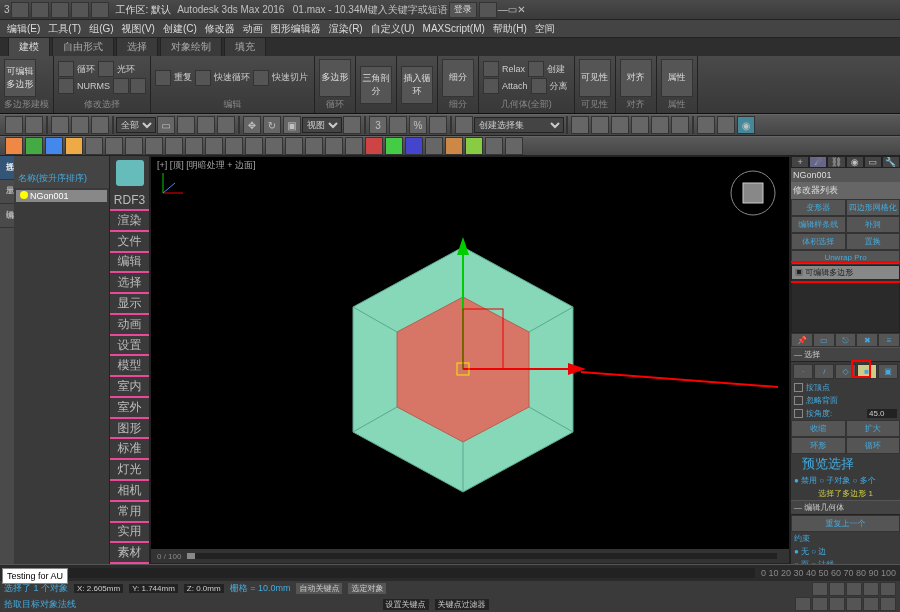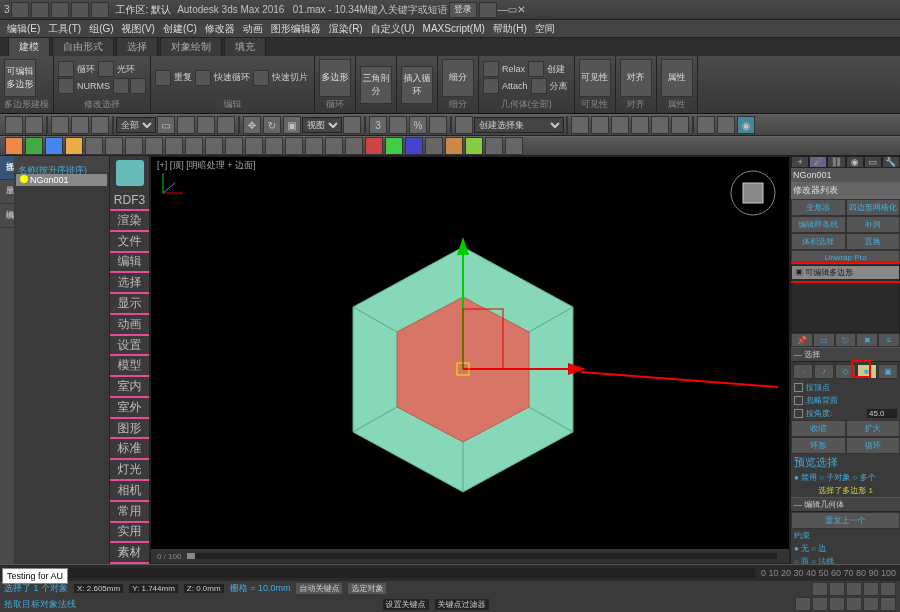--- a/index.html
+++ b/index.html
@@ -20,21 +20,21 @@
 .rgroup .gbig{width:32px;height:38px;background:#555;border:1px solid #333;font-size:9px;display:flex;flex-direction:column;align-items:center;justify-content:center;color:#ddd;text-align:center}
 .rgroup .gtxt{font-size:9px;color:#ccc;padding:0 2px}
 .toolbar{height:22px;background:linear-gradient(#5a5a5a,#454545);display:flex;align-items:center;padding:0 4px;border-top:1px solid #666;border-bottom:1px solid #222}
 .toolbar .tbtn{width:18px;height:18px;background:#666;margin:0 1px;border:1px solid #333;display:flex;align-items:center;justify-content:center;font-size:10px}
 .toolbar .tsep{width:2px;height:18px;background:#333;margin:0 2px}
 .toolbar select{height:16px;background:#444;color:#ccc;border:1px solid #222;font-size:9px}
 .main{display:flex;height:408px;background:#393939}
 .leftpanel{width:14px;background:#4a4a4a;display:flex;flex-direction:column}
 .leftpanel .lp{height:24px;border-bottom:1px solid #333;font-size:8px;writing-mode:vertical-rl}
 .scene{width:96px;background:#3a3a3a;border-right:1px solid #222;display:flex;flex-direction:column}
-.scene .shead{height:16px;background:#444;font-size:9px;color:#4ad;padding:8px 4px}
+.scene .shead{height:16px;background:#444;font-size:9px;color:#4ad;padding:16px 4px}
 .scene .sbody{flex:1;padding:2px}
 .scene .node{font-size:9px;color:#4ad;padding:1px 4px}
 .scene .node .dot{display:inline-block;width:8px;height:8px;background:#ff0;border-radius:50%;margin-right:2px}
 .scene .node.sel{background:#888;color:#fff}
 .viewcol{width:40px;background:#3a3a3a;display:flex;flex-direction:column;border-right:1px solid #222}
 .viewcol .vc{height:22px;font-size:12px;color:#bbb;display:flex;align-items:center;justify-content:center;border-bottom:2px solid #ec4899}
 .viewcol .cube{width:28px;height:28px;background:#6bb;margin:4px auto;border-radius:3px}
 .viewport{flex:1;background:#000000;position:relative;border:1px solid #222}
 .viewport .vlabel{position:absolute;top:2px;left:6px;font-size:9px;color:#aaa}
 .viewport svg{width:100%;height:100%}
@@ -425,21 +425,21 @@
         <span class="val">45.0</span>
       </div>
     <div class="btnrow">
         <div class="pb">收缩</div>
         <div class="pb">扩大</div>
       </div>
     <div class="btnrow">
         <div class="pb">环形</div>
         <div class="pb">循环</div>
       </div>
-    <div style="padding:1px 3px;color:#4ad;font-size:11px">预览选择</div>
+    <div style="padding:1px 11px;color:#4ad;font-size:13px">预览选择</div>
     <div class="rparam">
         <label style="color:#4ad">● <span>禁用</span> ○ <span>子对象</span> ○ <span>多个</span></label>
       </div>
     <div style="padding:1px 3px;color:#cc4;font-size:8px;text-align:center">选择了多边形 1</div>
 
     <div class="rollout">— <span>编辑几何体</span></div>
     <div class="btnrow">
         <div class="pb" style="flex:0 0 100%">重复上一个</div>
       </div>
     <div style="padding:1px 3px;color:#4ad;font-size:8px">约束</div>

